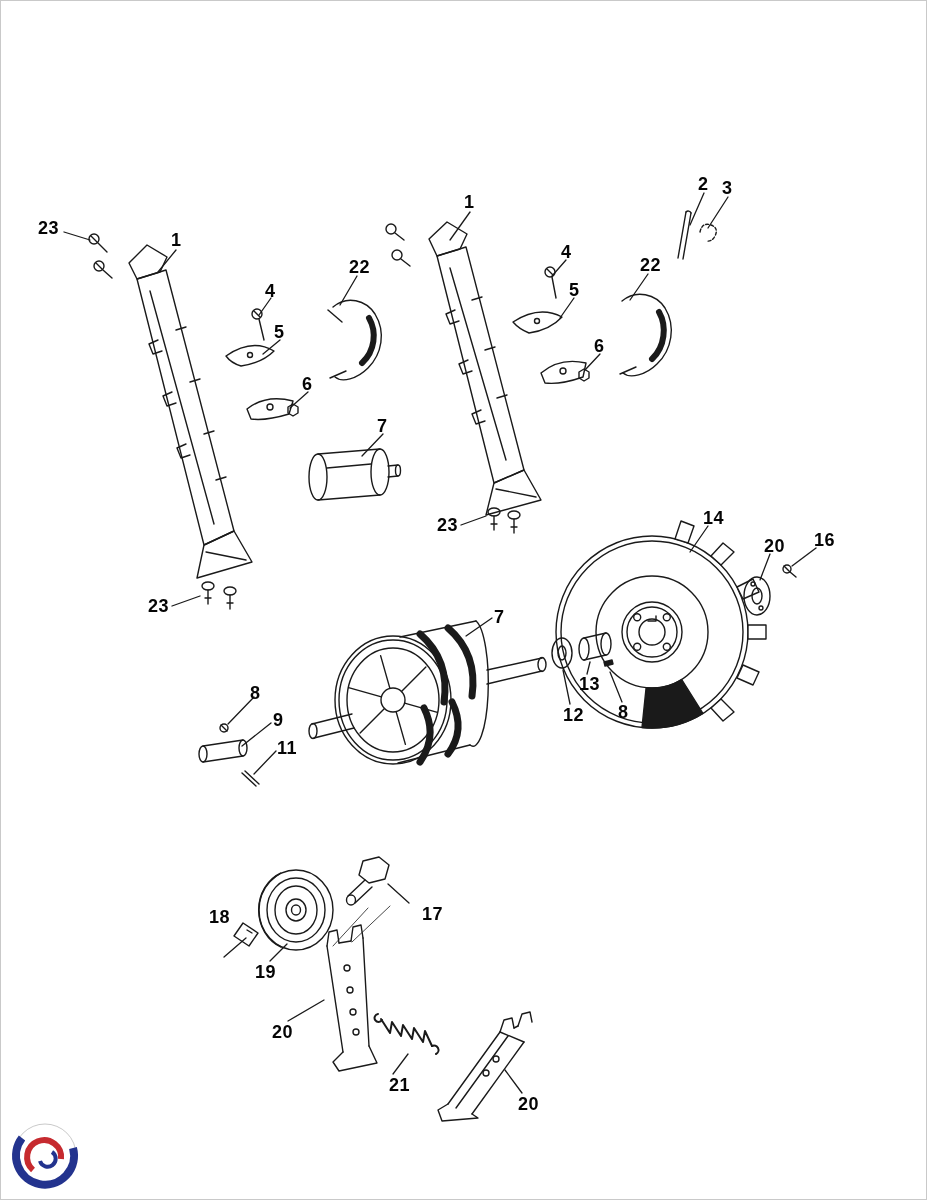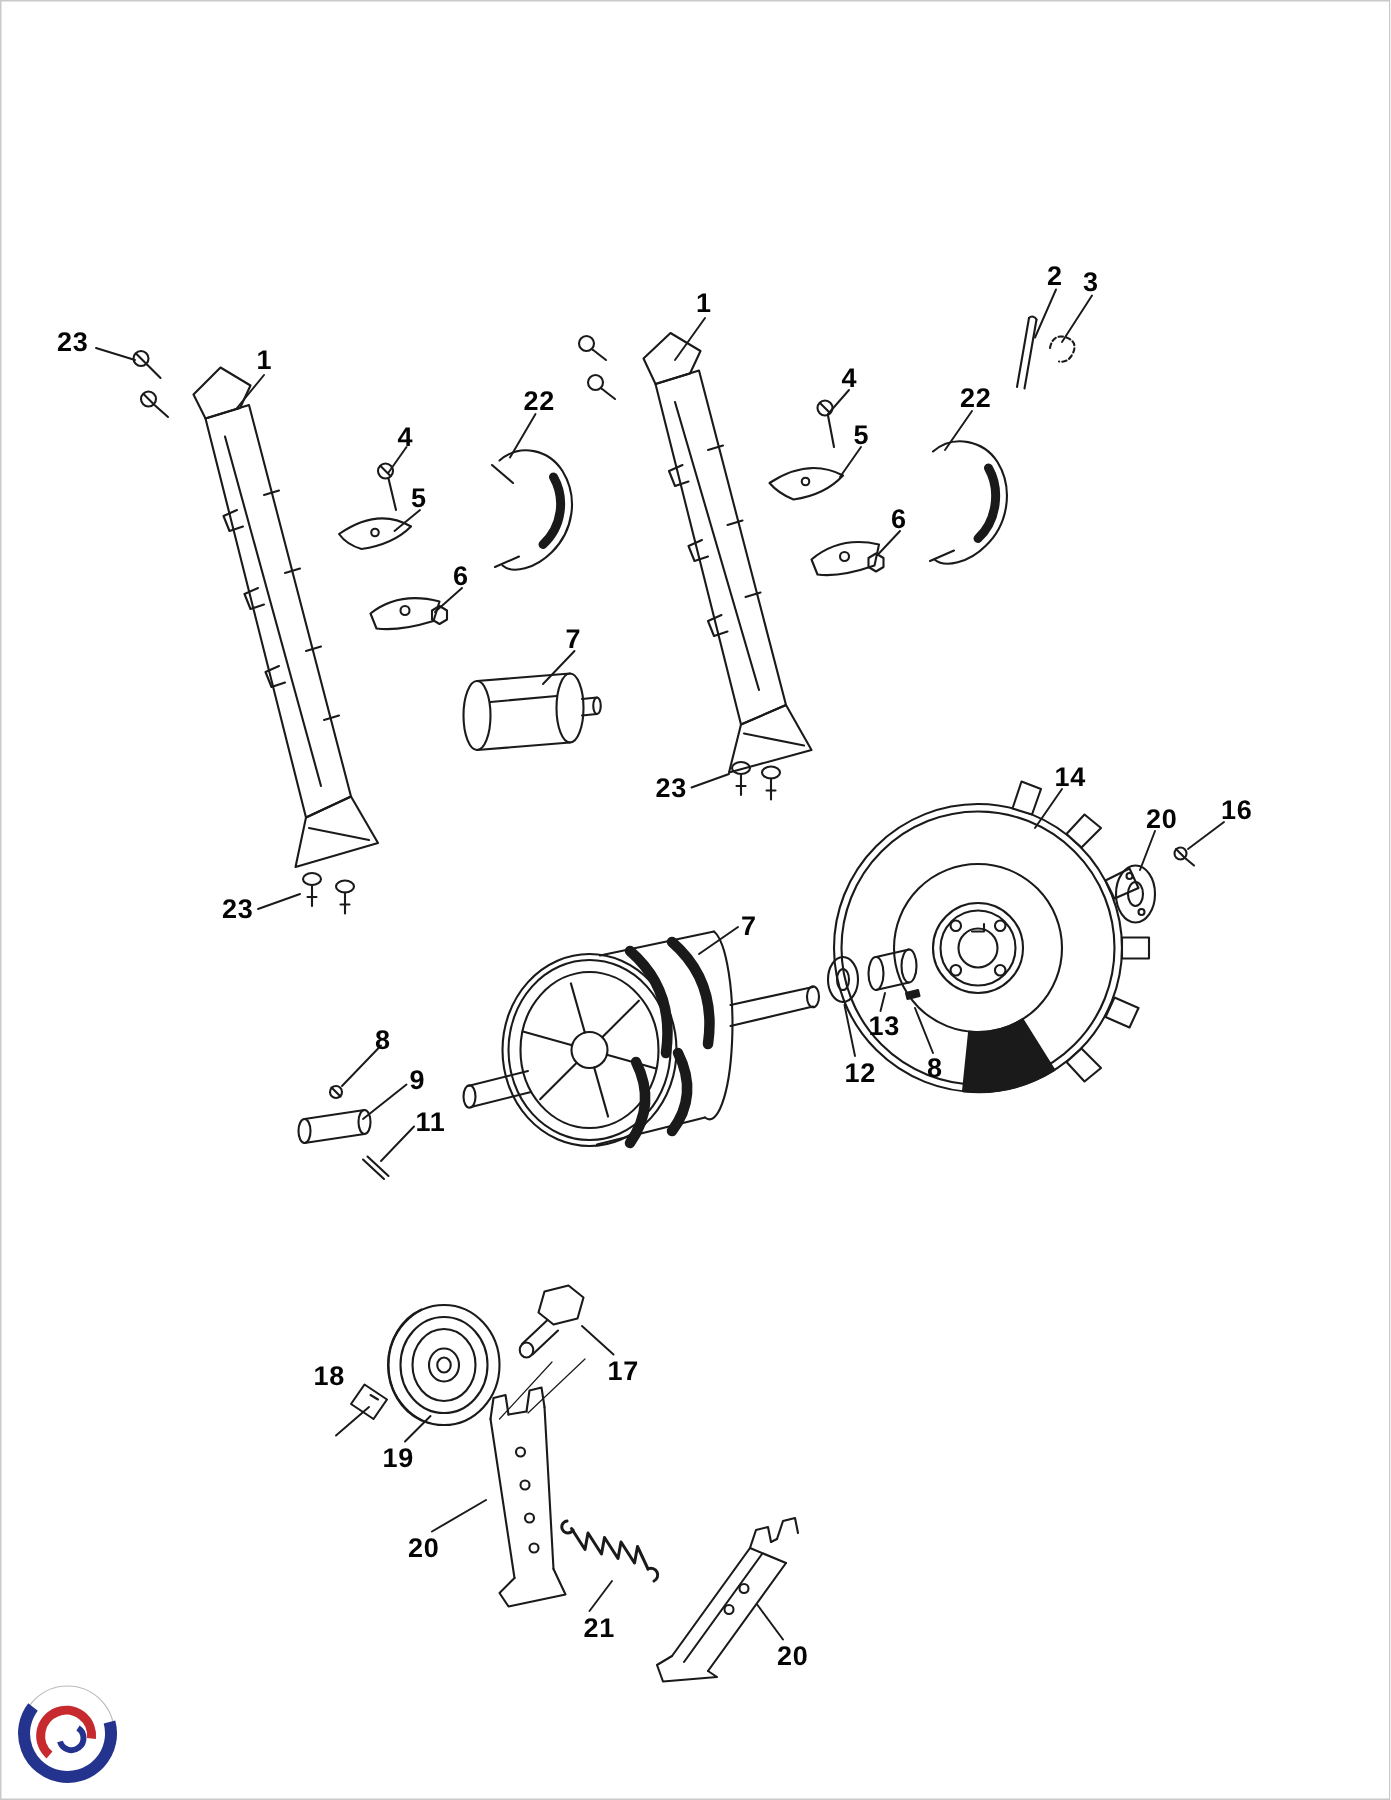--- a/index.html
+++ b/index.html
@@ -339,21 +339,21 @@
     <div class="lbl" style="left:703px;top:509px">14</div>
     <div class="lbl" style="left:764px;top:537px">20</div>
     <div class="lbl" style="left:814px;top:531px">16</div>
     <div class="lbl" style="left:494px;top:608px">7</div>
     <div class="lbl" style="left:563px;top:706px">12</div>
     <div class="lbl" style="left:579px;top:675px">13</div>
     <div class="lbl" style="left:618px;top:703px">8</div>
     <div class="lbl" style="left:250px;top:684px">8</div>
     <div class="lbl" style="left:273px;top:711px">9</div>
     <div class="lbl" style="left:277px;top:739px">11</div>
-    <div class="lbl" style="left:405px;top:905px">17</div>
+    <div class="lbl" style="left:422px;top:905px">17</div>
     <div class="lbl" style="left:209px;top:908px">18</div>
     <div class="lbl" style="left:255px;top:963px">19</div>
     <div class="lbl" style="left:272px;top:1023px">20</div>
     <div class="lbl" style="left:389px;top:1076px">21</div>
     <div class="lbl" style="left:518px;top:1095px">20</div>
   </div>
 
 </div>
 
 </body></html>

